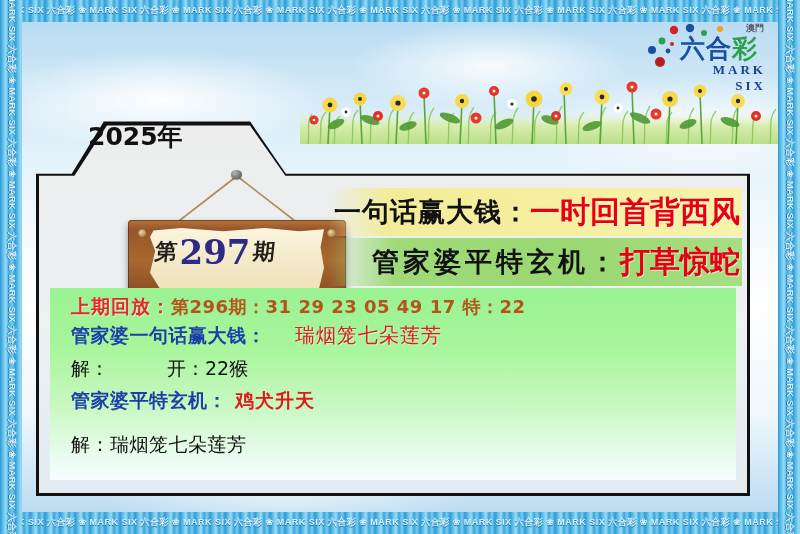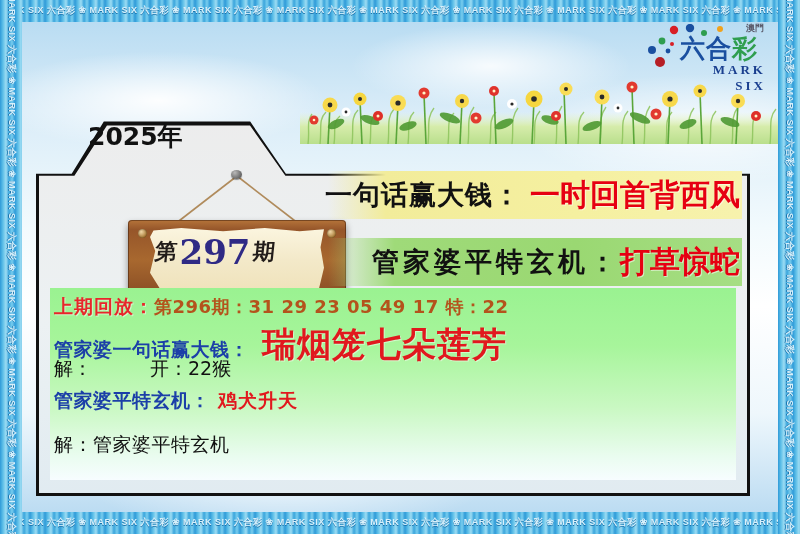--- a/index.html
+++ b/index.html
@@ -186,61 +186,60 @@
   #issue-text .num{ font-size:34px; font-weight:bold; padding:0 3px; color:#2f2a85; }
   #issue-text .qi{ font-size:22px; font-weight:bold; color:#221c1a; transform:skewX(-6deg); }
 
   
   .bar{
     position:absolute; left:292px; width:414px; height:48px; z-index:5;
     display:flex; align-items:center; justify-content:flex-end;
     white-space:nowrap; padding-right:2px;
   }
   #bar-yellow{
-    top:61px;
+    top:78px;
     background:linear-gradient(90deg,rgba(245,240,170,0) 0%,#f2ec9a 14%,#f5f0a0 60%,#f7f2ad 100%);
-    gap:9px;
   }
   #bar-green{
     top:128px;
     background:linear-gradient(90deg,rgba(160,220,120,0) 0%,#9fda79 16%,#9ad872 60%,#a6de84 100%);
   }
   .bar .lbl{
     font-family:"DejaVu Sans","Liberation Sans",sans-serif;
     font-size:27px; font-weight:bold; color:#111; letter-spacing:1px;
   }
   #bar-green .lbl{ letter-spacing:4px; }
   .bar .val{
     font-family:"DejaVu Sans","Liberation Sans",sans-serif;
     font-size:30px; font-weight:bold; color:#e60012; letter-spacing:0px;
     text-shadow:1px 1px 0 rgba(255,255,255,.55);
   }
 
   
   #results{
     position:absolute; left:14px; top:178px; width:686px; height:192px; z-index:5;
     background:linear-gradient(180deg,#9af291 0%,#a7f59b 30%,#c9f8c2 62%,#eafcf0 88%,#f7fdff 100%);
-    padding:6px 12px 0 4px;
+    padding:6px 12px 0 21px;
   }
   .rline{
     display:flex; align-items:baseline; white-space:nowrap;
     font-family:"DejaVu Sans","Liberation Sans",sans-serif;
   }
   #line1{ height:28px; }
   #line1 .k{
     font-size:19px; font-weight:bold; color:#e8262b; letter-spacing:1px;
     text-shadow:1px 1px 0 rgba(255,255,255,.5);
   }
   #line1 .v{
     font-size:18px; font-weight:bold; color:#b4531c; margin-left:0; letter-spacing:.5px;
   }
   #line2{ height:34px;gap:9px; }
   #line2 .k{ font-size:19px; font-weight:bold; color:#1b3fa8; letter-spacing:.5px; }
   #line2 .v{
-    font-size:34px; font-weight:bold; color:#e1181e; margin-left:4px; letter-spacing:1px;
+    font-size:20px; font-weight:normal; color:#e1181e; margin-left:20px; letter-spacing:1px;
     text-shadow:1px 1px 0 rgba(255,255,255,.45);
   }
   #line3{ height:32px; }
   #line3 .k{ font-size:19px; color:#111; }
   #line3 .sp{ display:inline-block; width:58px; }
   #line3 .v{ font-size:19px; color:#111; }
   #line4{ height:32px; }
   #line4 .k{ font-size:19px; font-weight:bold; color:#1b3fa8; letter-spacing:.5px; }
   #line4 .v{ font-size:19px; font-weight:bold; color:#e1181e; margin-left:8px; letter-spacing:1px; }
   #line5{ height:32px; margin-top:12px; }
@@ -476,21 +475,21 @@
       <div class="rline" id="line3">
         <span class="k">解：</span>
         <span class="sp"></span>
         <span class="v">开：22猴</span>
       </div>
       <div class="rline" id="line4">
         <span class="k">管家婆平特玄机：</span>
         <span class="v">鸡犬升天</span>
       </div>
       <div class="rline" id="line5">
-        <span class="k">解：管家婆平特玄机</span>
+        <span class="k">解：瑞烟笼七朵莲芳</span>
       </div>
     </div>
   </div>
 
   <div class="border-band" id="border-top">
     <span class="btxt">MARK SIX 六合彩 ❀ MARK SIX 六合彩 ❀ MARK SIX 六合彩 ❀ MARK SIX 六合彩 ❀ MARK SIX 六合彩 ❀ MARK SIX 六合彩 ❀ MARK SIX 六合彩 ❀ MARK SIX 六合彩 ❀ MARK SIX 六合彩 ❀ MARK SIX 六合彩 ❀ MARK SIX 六合彩 ❀ MARK SIX 六合彩 ❀ MARK SIX 六合彩 ❀ MARK SIX 六合彩 ❀</span>
   </div>
   <div class="border-band" id="border-bottom">
     <span class="btxt">MARK SIX 六合彩 ❀ MARK SIX 六合彩 ❀ MARK SIX 六合彩 ❀ MARK SIX 六合彩 ❀ MARK SIX 六合彩 ❀ MARK SIX 六合彩 ❀ MARK SIX 六合彩 ❀ MARK SIX 六合彩 ❀ MARK SIX 六合彩 ❀ MARK SIX 六合彩 ❀ MARK SIX 六合彩 ❀ MARK SIX 六合彩 ❀ MARK SIX 六合彩 ❀ MARK SIX 六合彩 ❀</span>
   </div>

